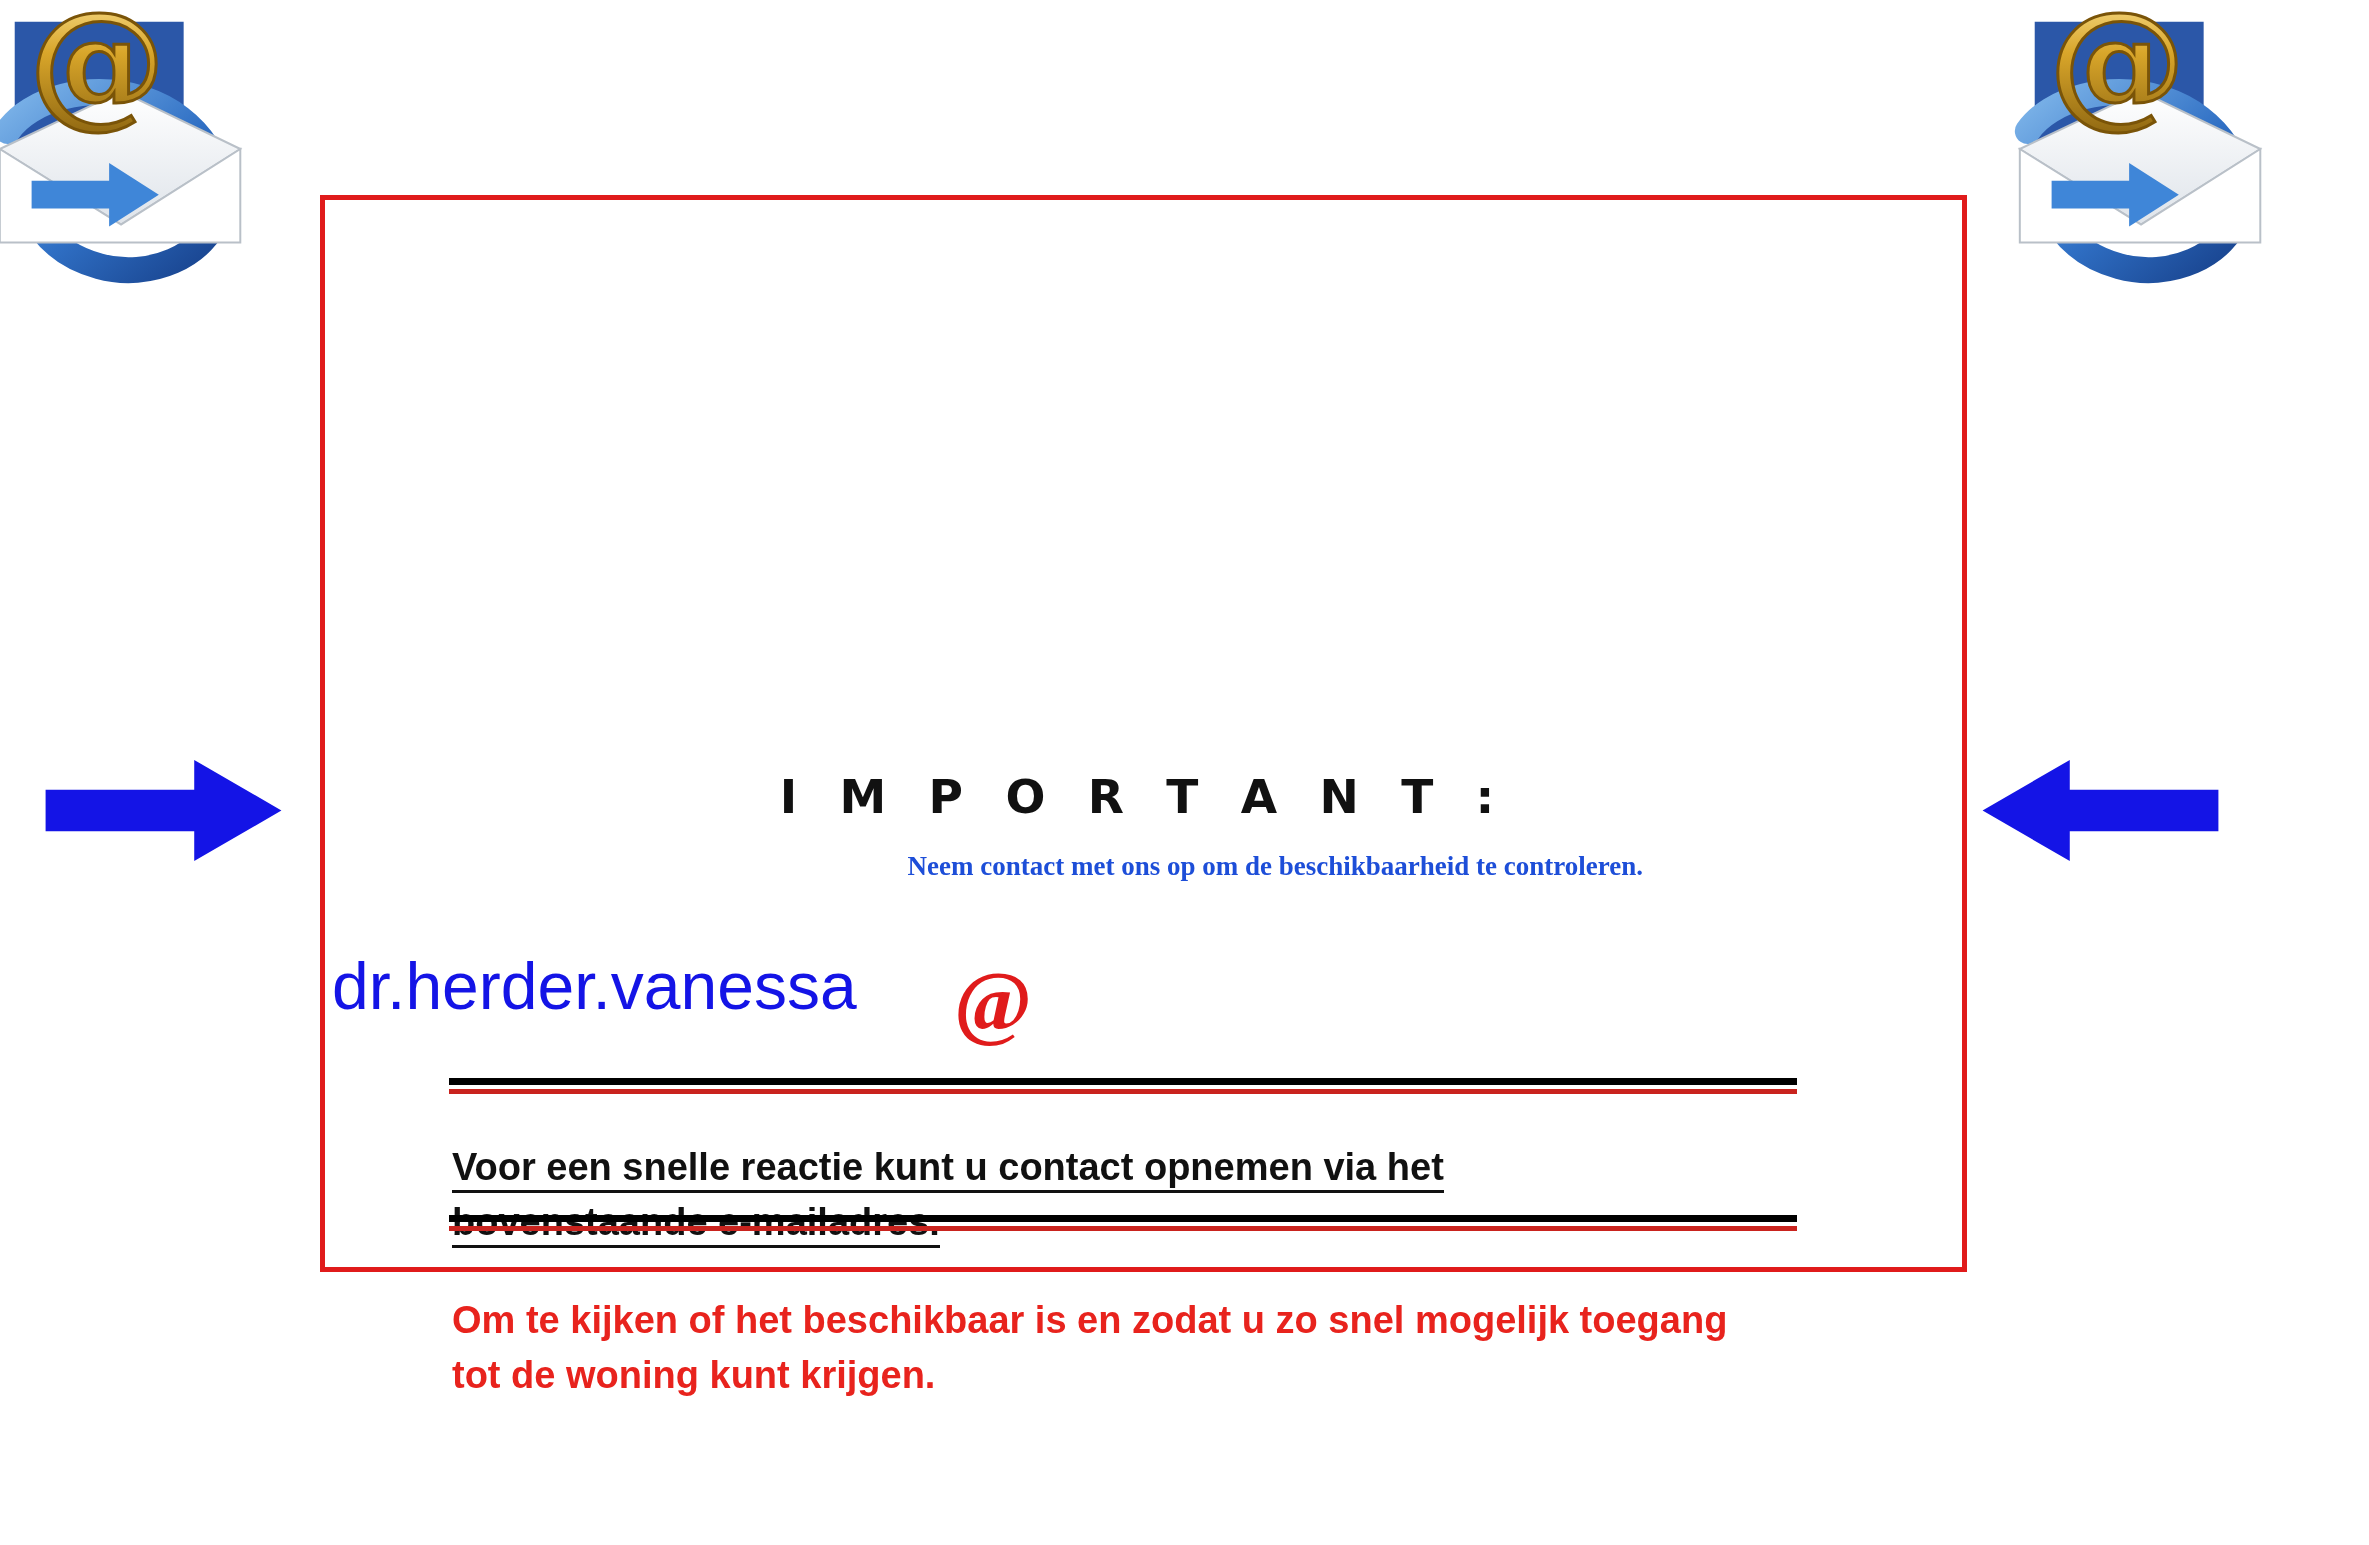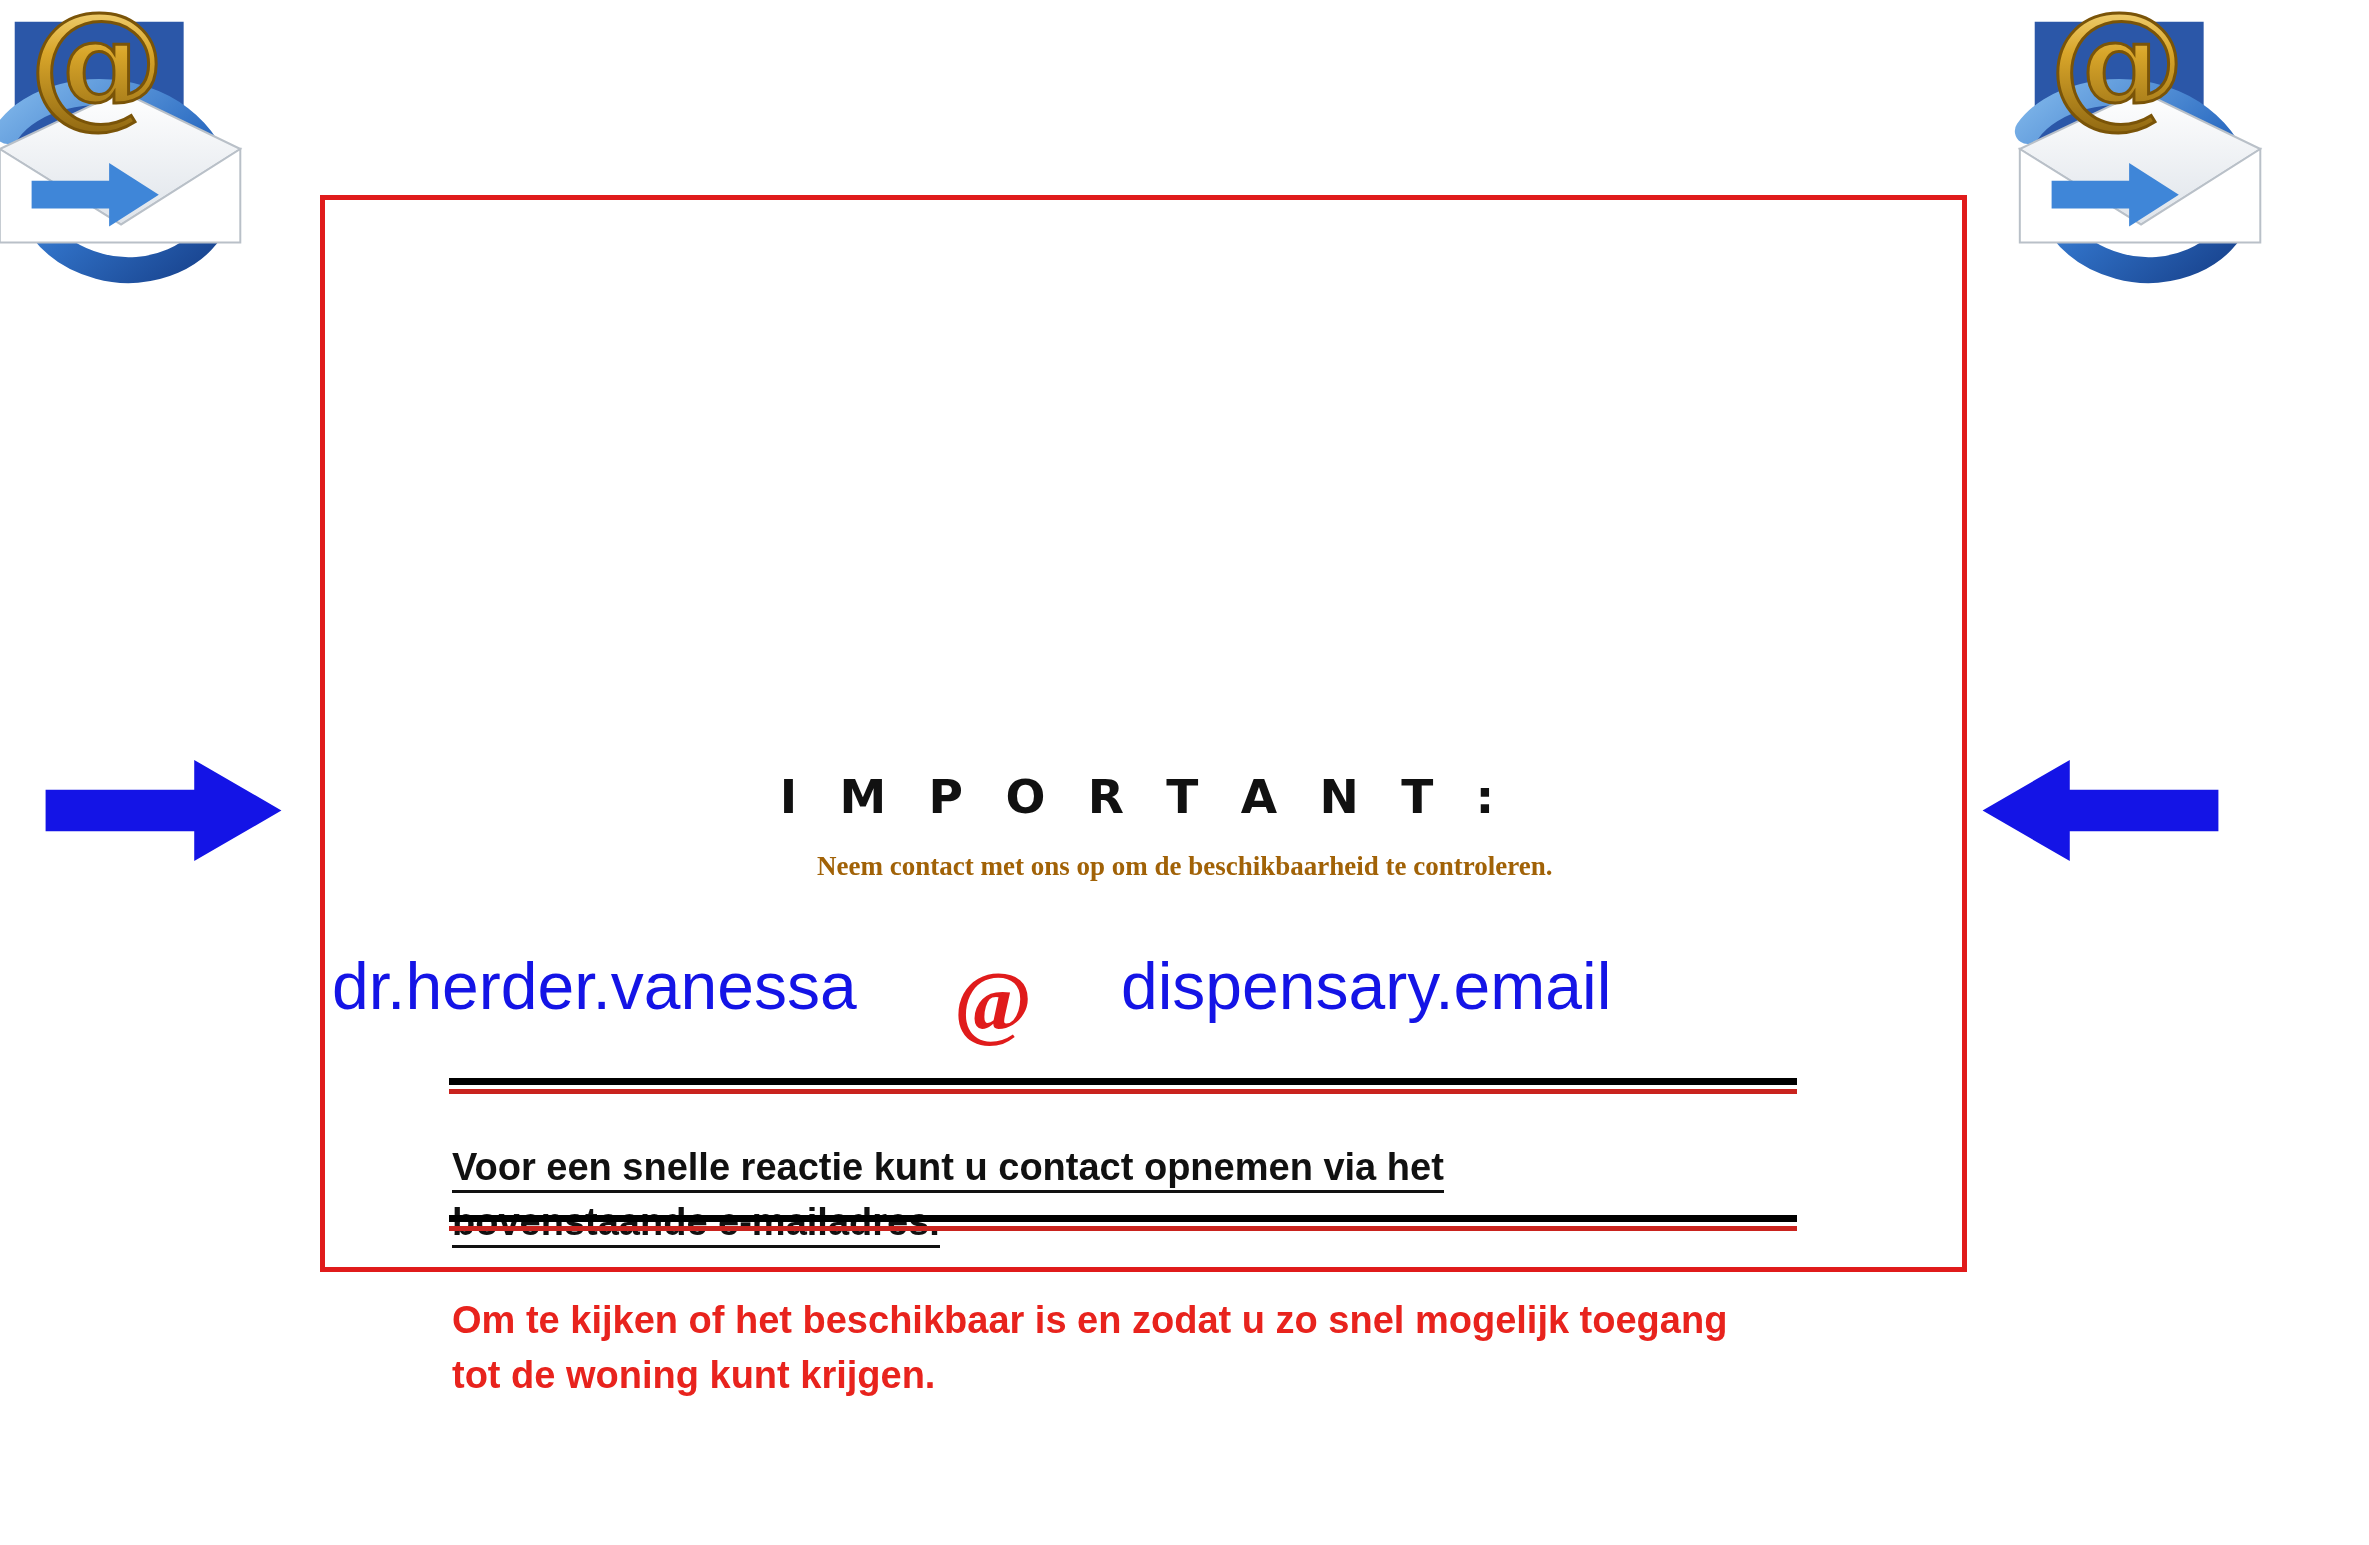--- a/index.html
+++ b/index.html
@@ -59,21 +59,22 @@
 
   #important-sub {
     position: absolute;
     left: 492px;
     top: 647px;
     width: 826px;
     font-family: "Liberation Serif", serif;
     font-weight: 700;
     font-size: 27px;
     line-height: 1.45;
-    color: #a16207;
+    color: #1d4ed8;
+    text-align: right;
   }
 
   
   #email-row {
     position: absolute;
     left: 0;
     top: 748px;
     width: 100%;
     height: 100px;
   }
@@ -280,21 +281,20 @@
 
 <div id="card">
 
   <div id="important-heading">I M P O R T A N T :</div>
 
   <div id="important-sub">Neem contact met ons op om de beschikbaarheid te controleren.</div>
 
   <div id="email-row">
     <span class="email-part" id="email-local">dr.herder.vanessa</span>
     <span id="email-at">@</span>
-    <span class="email-part" id="email-domain">dispensary.email</span>
   </div>
 
   <div class="double-rule" id="rule-top">
     <div class="black"></div>
     <div class="red"></div>
   </div>
 
   <div id="para-black">
     <span>Voor een snelle reactie kunt u contact opnemen via het bovenstaande e-mailadres.</span>
   </div>

